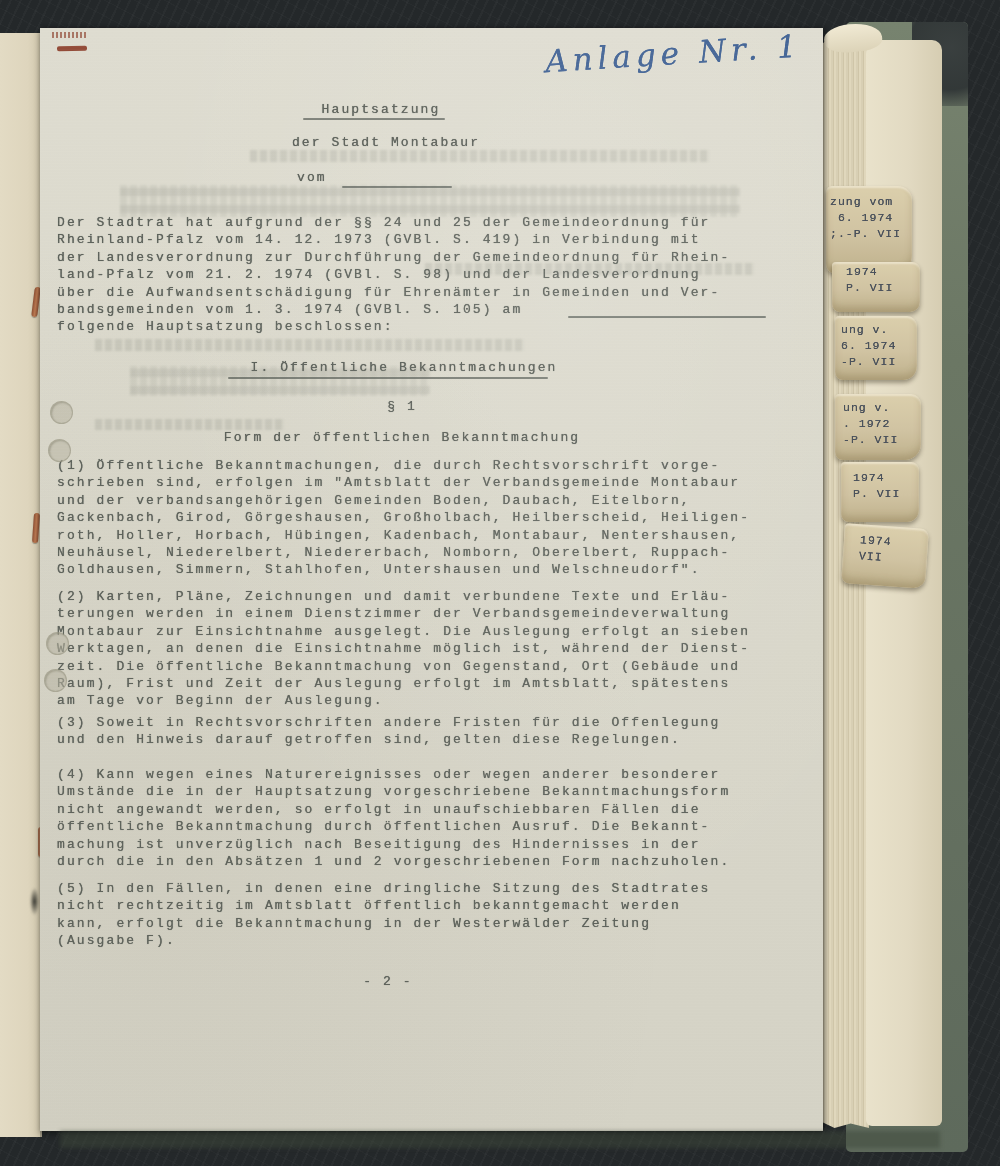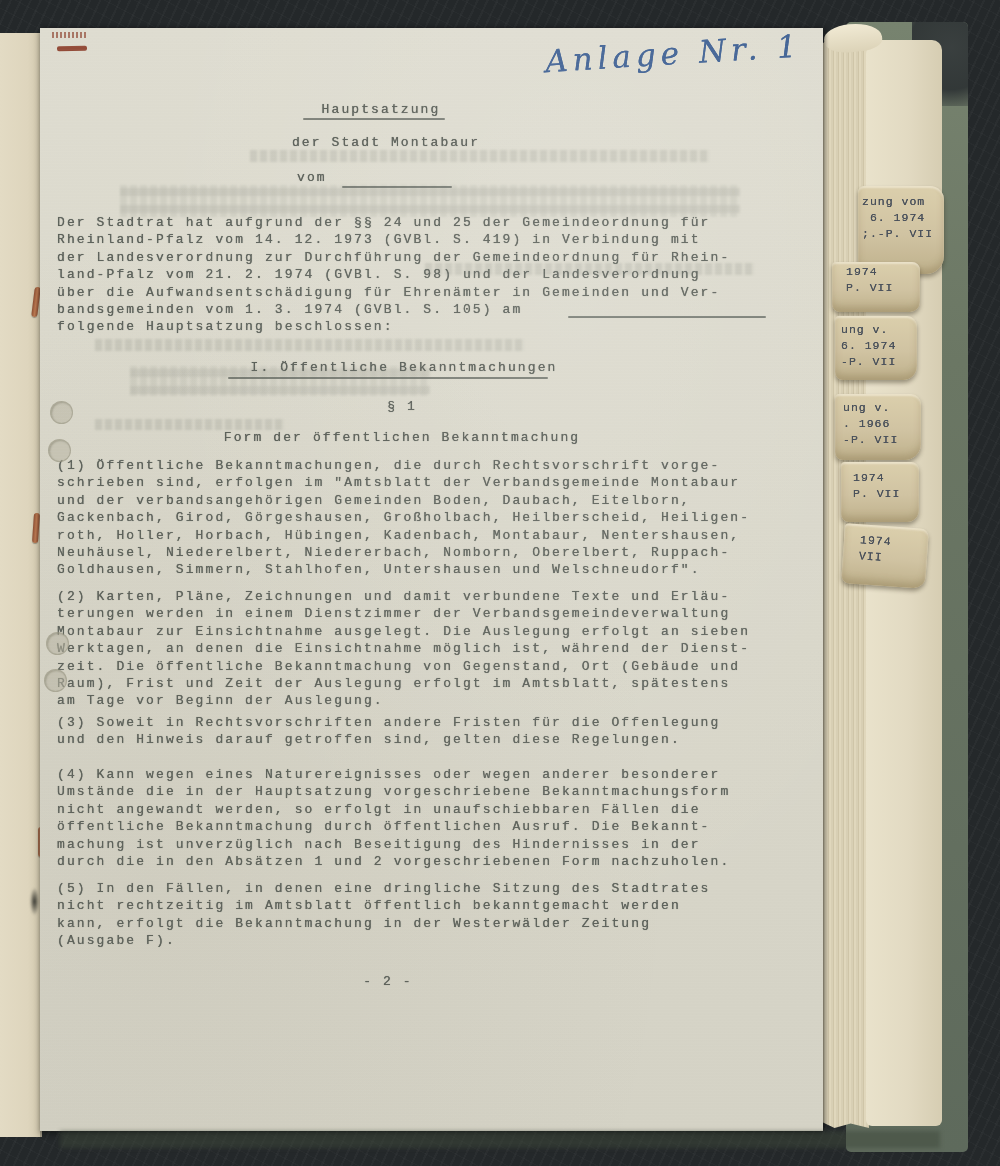--- a/index.html
+++ b/index.html
@@ -85,37 +85,37 @@
 <body>
 
 <div id="stage">
 
   <div class="abs cover"></div>
   <div class="abs cover-corner"></div>
   <div class="abs stack"></div>
   <div class="abs endpaper"></div>
   <div class="abs curl"></div>
 
-  <div class="abs tab" style="left:826px;top:186px;width:82px;height:80px;border-radius:6px 14px 18px 10px;padding:8px 0 0 4px;margin-left:32px;">
+  <div class="abs tab" style="left:826px;top:186px;width:82px;height:80px;border-radius:6px 14px 18px 10px;padding:8px 0 0 4px;">
       <div class="tab-line">zung vom</div>
       <div class="tab-line"> 6. 1974</div>
       <div class="tab-line">;.-P. VII</div>
     </div>
   <div class="abs tab" style="left:832px;top:262px;width:74px;height:48px;border-radius:4px 8px 10px 8px;padding:2px 0 0 14px;">
       <div class="tab-line">1974</div>
       <div class="tab-line">P. VII</div>
     </div>
   <div class="abs tab" style="left:835px;top:316px;width:76px;height:58px;border-radius:4px 10px 14px 8px;padding:6px 0 0 6px;">
       <div class="tab-line">ung v.</div>
       <div class="tab-line">6. 1974</div>
       <div class="tab-line">-P. VII</div>
     </div>
   <div class="abs tab" style="left:835px;top:394px;width:78px;height:60px;border-radius:4px 10px 16px 8px;padding:6px 0 0 8px;">
       <div class="tab-line">ung v.</div>
-      <div class="tab-line">. 1966</div>
+      <div class="tab-line">. 1972</div>
       <div class="tab-line">-P. VII</div>
     </div>
   <div class="abs tab" style="left:841px;top:462px;width:66px;height:52px;border-radius:4px 8px 12px 8px;padding:8px 0 0 12px;">
       <div class="tab-line">1974</div>
       <div class="tab-line">P. VII</div>
     </div>
   <div class="abs tab" style="left:843px;top:526px;width:68px;height:52px;border-radius:4px 8px 12px 8px;padding:8px 0 0 16px;transform:rotate(4deg);">
       <div class="tab-line">1974</div>
       <div class="tab-line">VII</div>
     </div>

